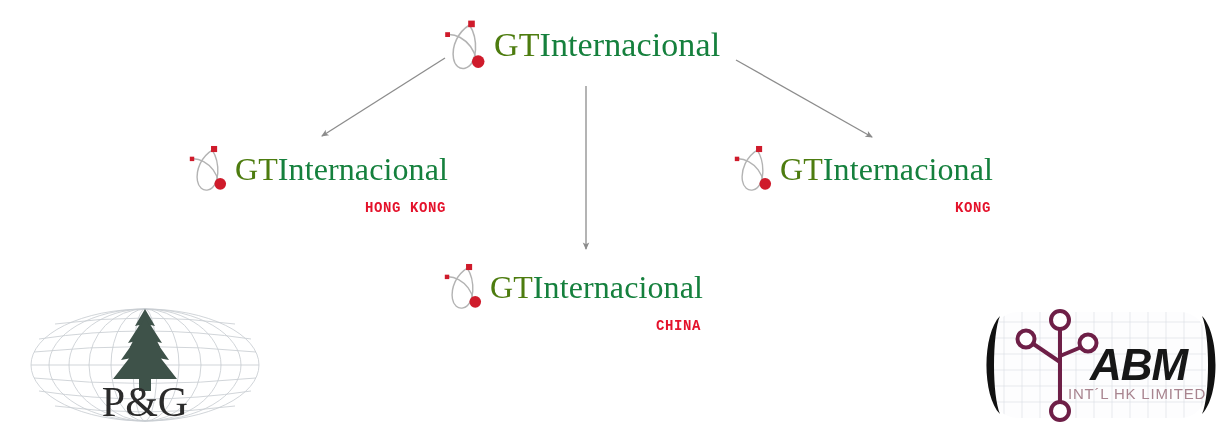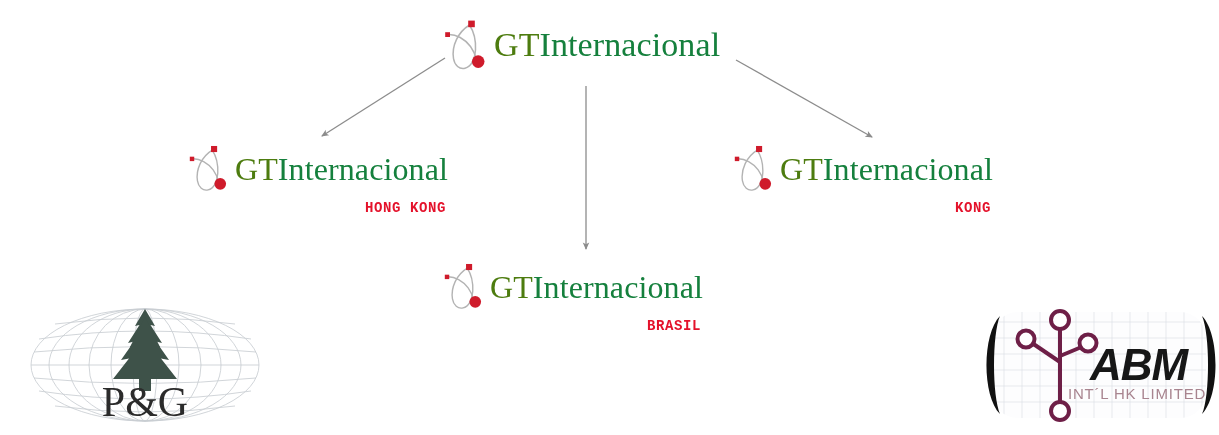--- a/index.html
+++ b/index.html
@@ -159,21 +159,21 @@
                  C31,50.8 35,43.5 35.5,34 C36,24.2 33.8,15.5 29.5,9 Z" fill="none" stroke="#b3b3b3" stroke-width="1.5"></path>
         <path d="M8,18.5 C16,18 25,23 30.5,30.5 C33.5,34.6 35.3,39.1 36.2,43.2" fill="none" stroke="#b3b3b3" stroke-width="1.5"></path>
         <rect x="28.2" y="4.6" width="6.6" height="6.6" fill="#cf1b2b"></rect>
         <rect x="5.2" y="16.2" width="4.8" height="4.8" fill="#cf1b2b"></rect>
         <circle cx="38.2" cy="45.6" r="6.3" fill="#cf1b2b"></circle>
       </svg>
       <div class="gt-words">
         <span class="gt-gt">GT</span><span class="gt-intl">Internacional</span>
       </div>
     </div>
-    <div class="gt-sub">BRASIL</div>
+    <div class="gt-sub">CHINA</div>
   </div>
 
   <div class="gt-node" id="node-cn" style="left:730px; top:141px;">
     <div class="gt-row">
       <svg class="gt-mark" viewBox="0 0 52 58">
         <path d="M29.5,9 C18,16 11.5,30 13.5,42.5 C14.6,49.5 19.5,53.5 25,52.2
                  C31,50.8 35,43.5 35.5,34 C36,24.2 33.8,15.5 29.5,9 Z" fill="none" stroke="#b3b3b3" stroke-width="1.5"></path>
         <path d="M8,18.5 C16,18 25,23 30.5,30.5 C33.5,34.6 35.3,39.1 36.2,43.2" fill="none" stroke="#b3b3b3" stroke-width="1.5"></path>
         <rect x="28.2" y="4.6" width="6.6" height="6.6" fill="#cf1b2b"></rect>
         <rect x="5.2" y="16.2" width="4.8" height="4.8" fill="#cf1b2b"></rect>

